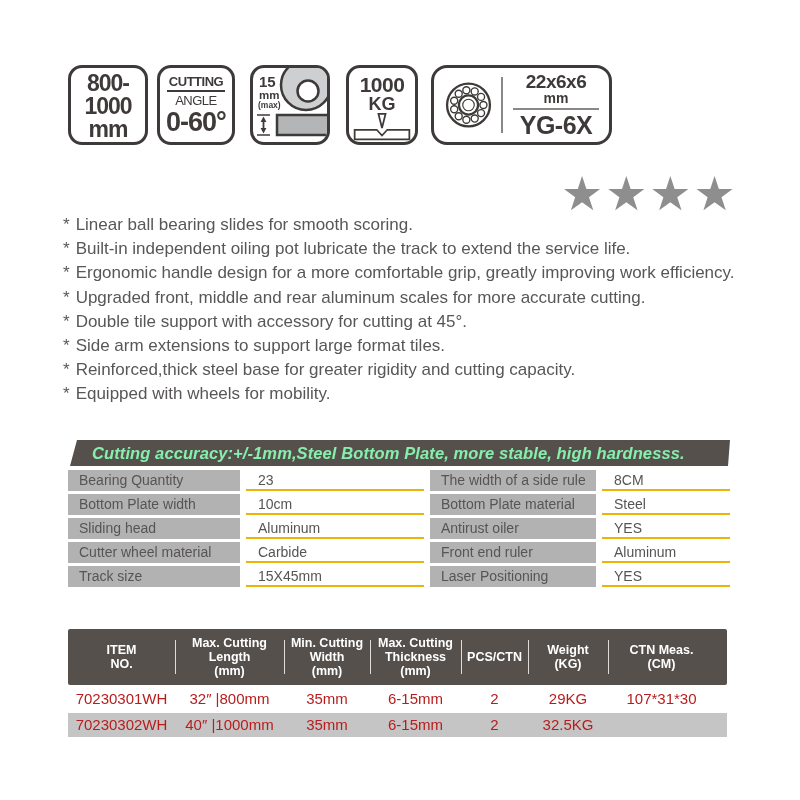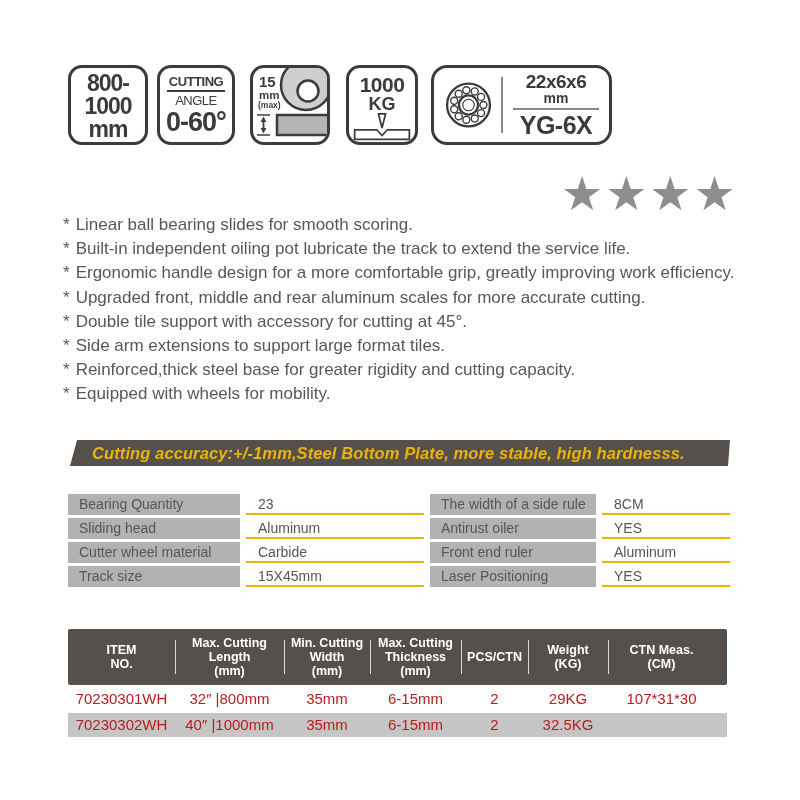--- a/index.html
+++ b/index.html
@@ -36,25 +36,25 @@
          font-size:47px;line-height:52px;color:#8e8e8e;letter-spacing:2px;white-space:nowrap;}
 
   
   .features{position:absolute;top:213px;left:63px;width:720px;}
   .feature{font-size:17px;line-height:24.2px;color:#595756;white-space:nowrap;}
   .feature .bullet{margin-right:6px;}
 
   
   .banner{position:absolute;top:440px;left:70px;width:660px;height:26px;background:#56504d;
           clip-path:polygon(7px 0,100% 0,calc(100% - 2px) 100%,0 100%);
-          color:#eab308;font-size:16.5px;font-weight:bold;font-style:italic;line-height:26px;
+          color:#86efac;font-size:16.5px;font-weight:bold;font-style:italic;line-height:26px;
           padding-left:22px;box-sizing:border-box;letter-spacing:0.1px;white-space:nowrap;}
 
   
-  .spec-table{position:absolute;top:494px;left:68px;width:662px;}
+  .spec-table{position:absolute;top:470px;left:68px;width:662px;}
   .spec-row{display:flex;height:21px;margin-bottom:3px;}
   .spec-row > div{box-sizing:border-box;font-size:14px;line-height:21px;color:#575554;white-space:nowrap;overflow:hidden;}
   .spec-label{background:#b3b2b2;padding-left:11px;}
   .spec-value{background:#fff;border-bottom:2px solid #eab308;padding-left:12px;}
   .l-1{width:172px;margin-right:6px;}
   .v-1{width:178px;margin-right:6px;}
   .l-2{width:166px;margin-right:6px;}
   .v-2{width:128px;}
 
   
@@ -161,20 +161,26 @@
   <div class="banner">Cutting accuracy:+/-1mm,Steel Bottom Plate, more stable, high hardnesss.</div>
 
   <div class="spec-table">
       <div class="spec-row">
         <div class="spec-label l-1">Bearing Quantity</div>
         <div class="spec-value v-1">23</div>
         <div class="spec-label l-2">The width of a side rule</div>
         <div class="spec-value v-2">8CM</div>
       </div>
       <div class="spec-row">
+        <div class="spec-label l-1">Bottom Plate width</div>
+        <div class="spec-value v-1">10cm</div>
+        <div class="spec-label l-2">Bottom Plate material</div>
+        <div class="spec-value v-2">Steel</div>
+      </div>
+      <div class="spec-row">
         <div class="spec-label l-1">Sliding head</div>
         <div class="spec-value v-1">Aluminum</div>
         <div class="spec-label l-2">Antirust oiler</div>
         <div class="spec-value v-2">YES</div>
       </div>
       <div class="spec-row">
         <div class="spec-label l-1">Cutter wheel material</div>
         <div class="spec-value v-1">Carbide</div>
         <div class="spec-label l-2">Front end ruler</div>
         <div class="spec-value v-2">Aluminum</div>

